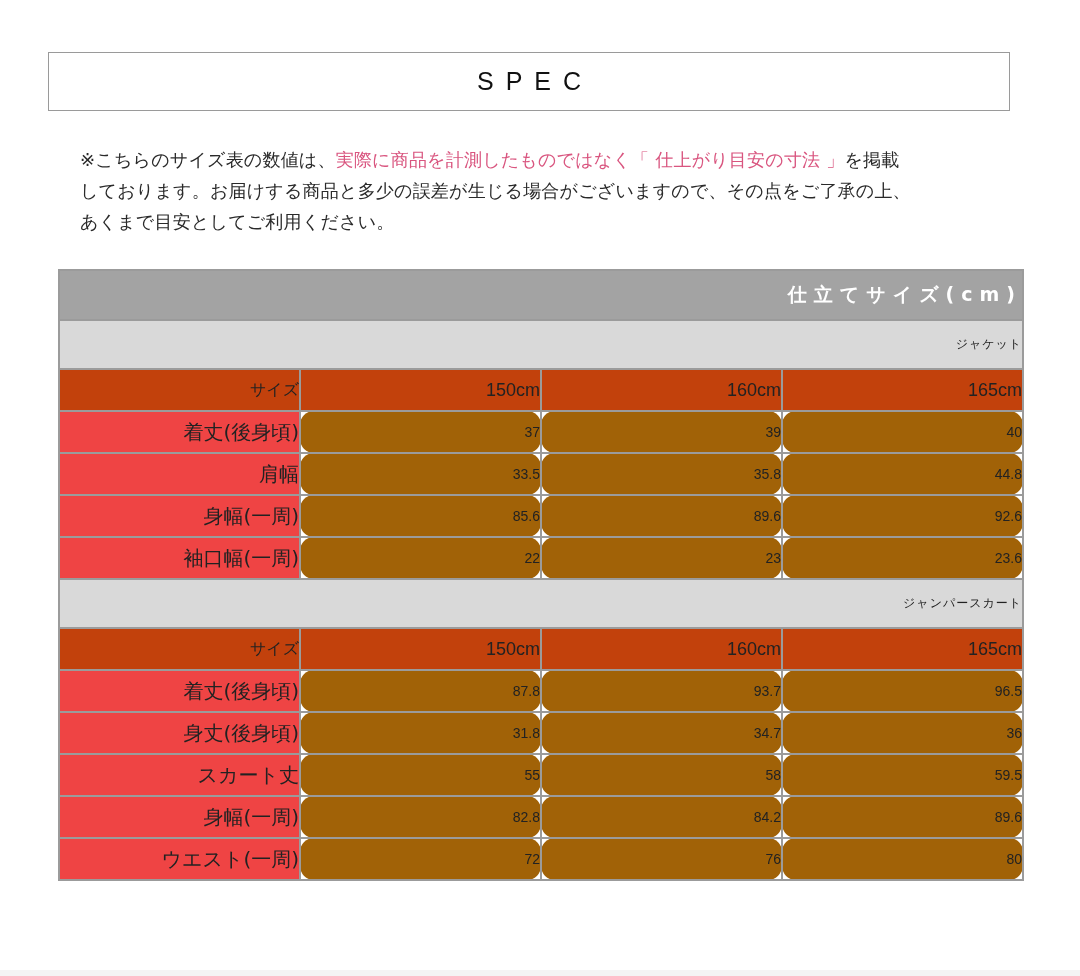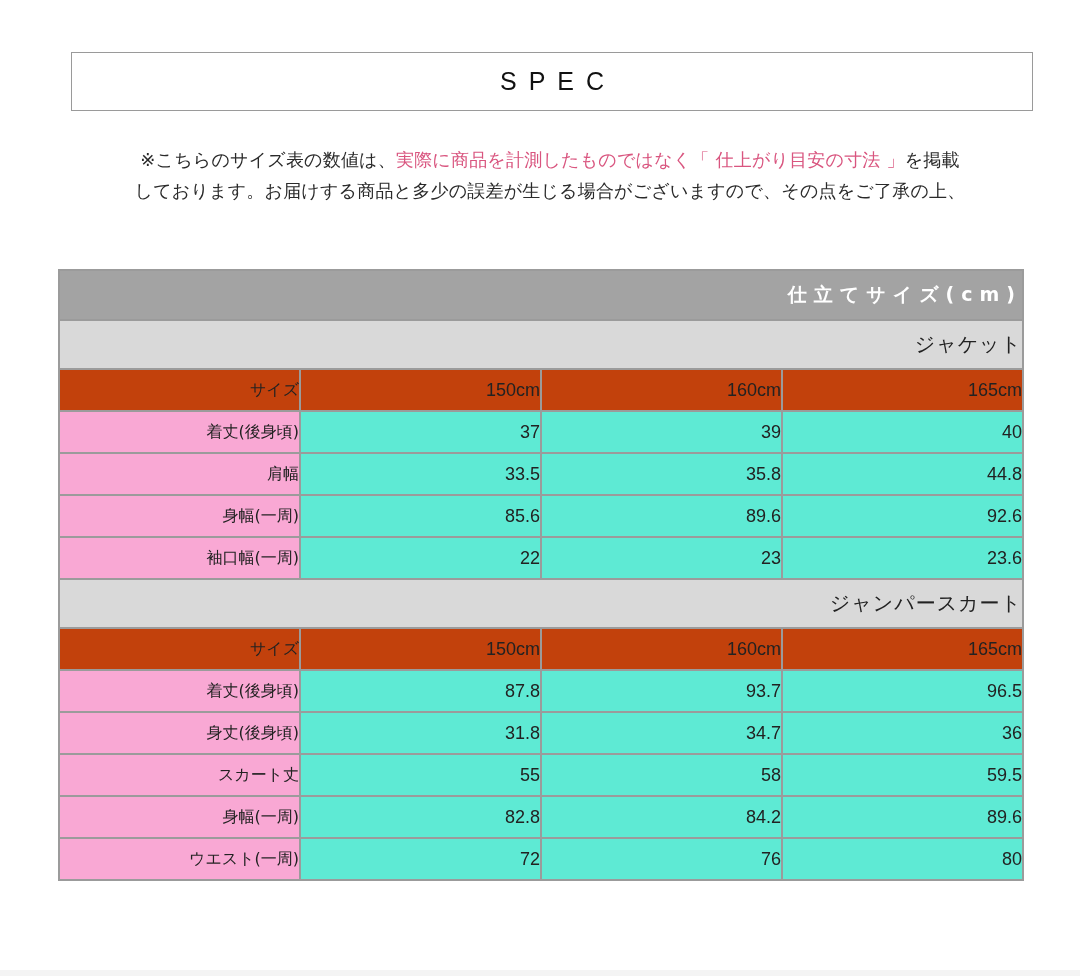--- a/index.html
+++ b/index.html
@@ -10,21 +10,21 @@
     body {
       width: 1080px;
       height: 976px;
       position: relative;
       overflow: hidden;
       font-family: "DejaVu Sans", "Liberation Sans", sans-serif;
       color: #222222;
     }
     .spec-box {
       position: absolute;
-      left: 71px;
+      left: 48px;
       top: 52px;
       width: 960px;
       height: 57px;
       border: 1px solid #9a9a9a;
       box-sizing: content-box;
       display: flex;
       align-items: center;
       justify-content: center;
     }
     .spec-title {
@@ -38,21 +38,21 @@
     .notice {
       position: absolute;
       left: 80px;
       top: 144px;
       width: 940px;
       font-size: 18px;
       line-height: 31px;
       color: #2a2a2a;
       letter-spacing: 0.2px;
     }
-    .notice .line { display: block; white-space: nowrap; text-align: center; }
+    .notice .line { display: block; white-space: nowrap; }
     .notice .pink { color: #d9557f; }
 
     .size-table {
       position: absolute;
       left: 58px;
       top: 269px;
       width: 964px;
       border-collapse: collapse;
       table-layout: fixed;
     }
@@ -69,61 +69,63 @@
       background: #a3a3a3;
       color: #ffffff;
       height: 48px;
       font-size: 19px;
       letter-spacing: 7px;
       font-weight: 700;
     }
     .size-table .section-header td {
       background: #d9d9d9;
       height: 47px;
-      font-size: 20px;
+      font-size: 12px;
       color: #222;
       letter-spacing: 1px;
     }
     .size-table .label-cell {
-      background: #f9a8d4;
-      font-size: 16px;
+      background: #ef4444;
+      font-size: 20px;
     }
     .size-table .size-row td {
       background: #c2410c;
       font-family: "Liberation Sans", sans-serif;
       font-size: 18px;
     }
     .size-table .size-row td.label-cell {
       font-family: "DejaVu Sans", sans-serif;
       font-size: 16px;
     }
     .size-table .value-cell {
-      background: #5eead4;
+      background: #a16207;
       font-family: "Liberation Sans", sans-serif;
-      font-size: 18px;
+      font-size: 14px;
+      border-radius: 14px;
     }
     .bottom-strip {
       position: absolute;
       left: 0;
       top: 970px;
       width: 1080px;
       height: 6px;
       background: #f4f4f4;
     }
   </style>
 </head>
 <body>
 
 <div class="spec-box">
   <span class="spec-title">SPEC</span>
 </div>
 
 <div class="notice">
   <span class="line"><span>※こちらのサイズ表の数値は、</span><span class="pink">実際に商品を計測したものではなく「 仕上がり目安の寸法 」</span><span>を掲載</span></span>
   <span class="line">しております。お届けする商品と多少の誤差が生じる場合がございますので、その点をご了承の上、</span>
+  <span class="line">あくまで目安としてご利用ください。</span>
 </div>
 
 <table class="size-table">
   <colgroup>
     <col style="width:241px">
     <col style="width:241px">
     <col style="width:241px">
     <col style="width:241px">
   </colgroup>
   <tbody>

